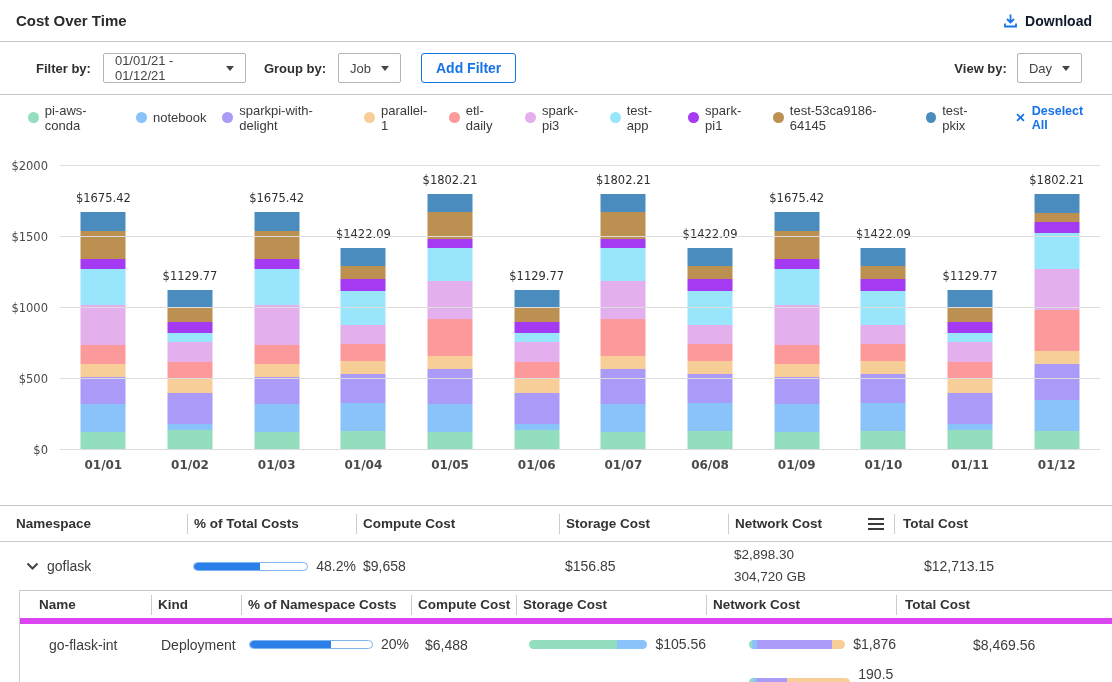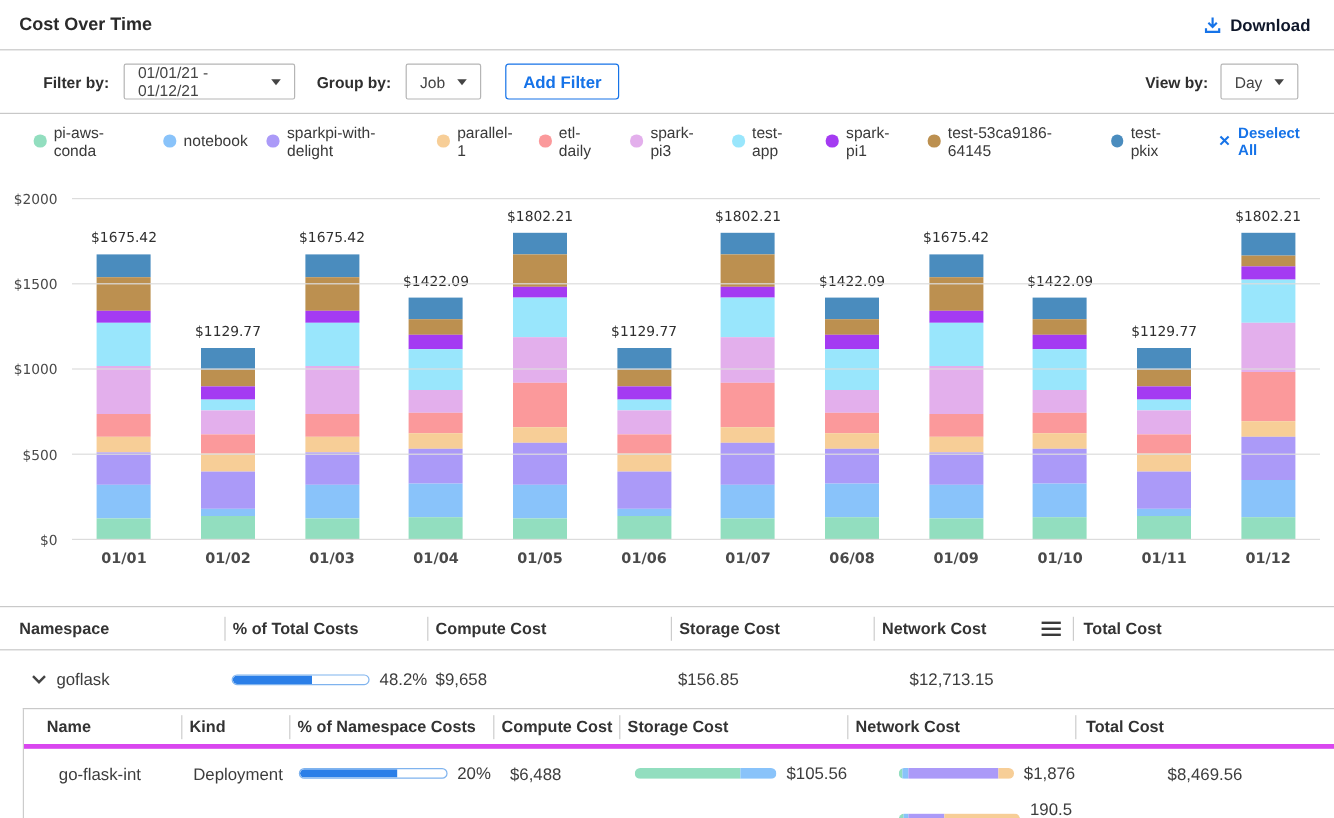--- a/index.html
+++ b/index.html
@@ -75,21 +75,21 @@
     overflow:hidden; background:#fff; }
   .pbar-fill { height:100%; background:#2b7fe8; border-radius:4px 0 0 4px; }
   .pad7 { padding-left:7px; } .pad6 { padding-left:6px; }
   .net-cell { padding-left:6px; font-size:13.5px; line-height:1.65; }
   .total-cell { padding-left:30px; }
 
   
   .wl-section { margin-left:19px; border-left:1px solid #ccc;
     border-top:1px solid #c9c9c9; height:92px; }
   .w-grid { display:grid; grid-template-columns:131px 90px 170px 105px 190px 190px auto; }
-  .w-head { height:33px; align-items:center; border-bottom:4px solid #d946ef; }
+  .w-head { height:33px; align-items:center; border-bottom:6px solid #d946ef; }
   .w-head .th-cell:first-child { padding-left:19px; }
   .wl-row { font-size:14px; color:#3d3d3d; align-items:flex-start; padding-top:13px; }
   .wl-name { padding-left:29px; }
   .wl-kind { padding-left:10px; }
   .wl-pct { display:flex; align-items:center; gap:8px; padding-left:8px; margin-top:-1px; }
   .pbar-sm { width:124px; }
   .wl-compute { padding-left:14px; }
   .mini-wrap { display:flex; align-items:center; gap:8px; }
   .minibar { height:9px; border-radius:5px; overflow:hidden; display:flex; }
   .storage-cell { padding-left:13px; margin-top:-1px; }
@@ -414,20 +414,24 @@
       <span>goflask</span>
     </div>
     <div class="pct-cell">
       <div class="pbar">
         <div class="pbar-fill" id="ns-pbar-fill" style="width: 57.9%;"></div>
       </div>
       <span>48.2%</span>
     </div>
     <div class="pad7">$9,658</div>
     <div class="pad6">$156.85</div>
+    <div class="net-cell">
+      <div>$2,898.30</div>
+      <div>304,720 GB</div>
+    </div>
     <div class="total-cell">$12,713.15</div>
   </div>
 
   <div class="wl-section">
     <div class="w-grid w-head">
       <div class="th-cell">Name</div>
       <div class="th-cell">Kind</div>
       <div class="th-cell">% of Namespace Costs</div>
       <div class="th-cell">Compute Cost</div>
       <div class="th-cell">Storage Cost</div>

